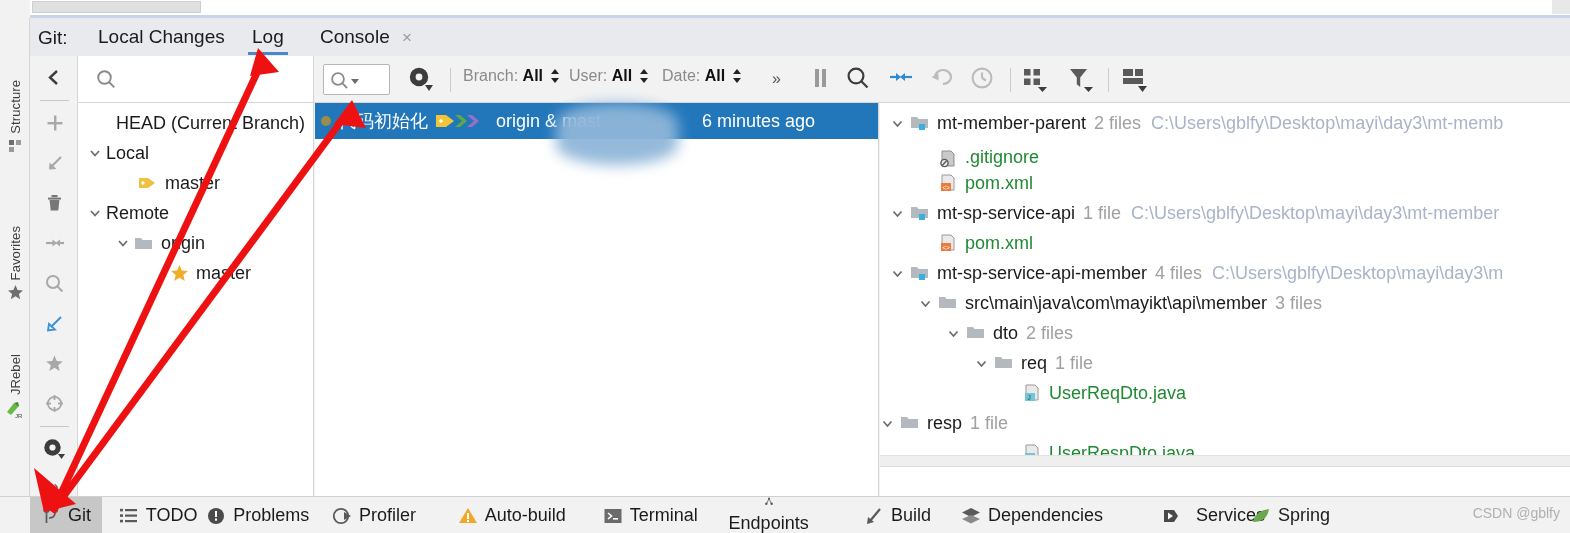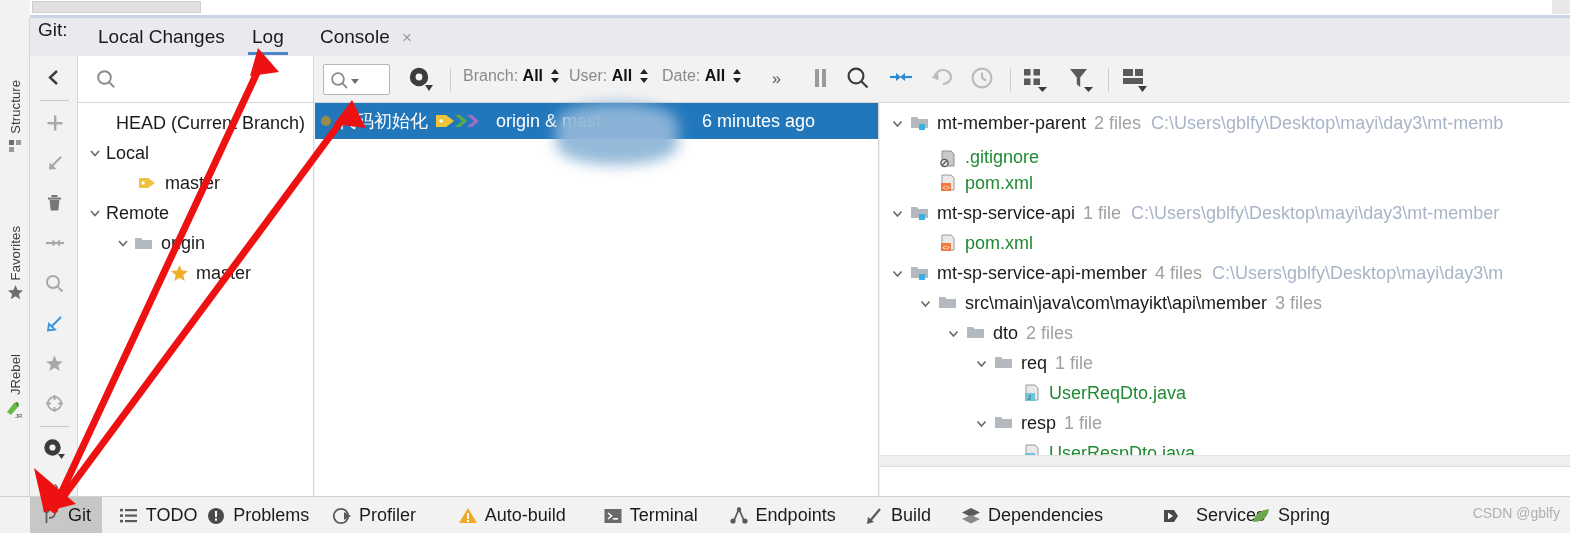--- a/index.html
+++ b/index.html
@@ -32,21 +32,21 @@
   
   .rail { position: absolute; left: 31px; top: 56px; width: 47px; height: 440px;
           background: #f2f2f2; border-right: 1px solid #d6d6d6; }
   .rail-btn { position: absolute; left: 0; width: 47px; height: 38px;
               display: flex; align-items: center; justify-content: center; }
   .rail-sep { position: absolute; left: 9px; width: 29px; height: 1px; background: #c8c8c8; }
 
   
   .tabbar { position: absolute; left: 30px; top: 18px; width: 1540px; height: 38px;
             background: #e8eaee; }
-  .tab-git-label { position: absolute; left: 8px; top: 1px; font-size: 19px; color: #1b1b1b; }
+  .tab-git-label { position: absolute; left: 8px; top: 9px; font-size: 19px; color: #1b1b1b; }
   .tab { position: absolute; top: 8px; font-size: 19px; color: #1b1b1b; cursor: default; }
   .tab.active::after { content: ""; position: absolute; left: -4px; right: -4px; bottom: -7px;
                        height: 3px; background: #4a86c8; }
   .tab-close { position: absolute; font-size: 17px; color: #9b9b9b; }
 
   
   .toolbar { position: absolute; left: 78px; top: 56px; width: 1492px; height: 47px;
              background: #f2f2f2; border-bottom: 1px solid #d6d6d6; }
   .search-left { position: absolute; left: 0px; top: 0px; width: 236px; height: 46px;
                  background: #ffffff; border-right: 1px solid #d6d6d6; }
@@ -515,21 +515,21 @@
         </div>
         <div class="frow" style="top: 275px; padding-left: 122px;">
           <span style="width: 15px; flex: 0 0 auto;"></span>
           <svg width="20" height="18" viewBox="0 0 20 18" style="margin: 0px 7px 0px 5px; flex: 0 0 auto;">
             <path d="M4 1 L13 1 L16 4 L16 16 L4 16 Z" fill="#e9e9e9" stroke="#9a9a9a"></path>
             <rect x="3" y="9" width="10" height="8" fill="#6fc6d8"></rect>
             <text x="5.6" y="15.6" font-size="6.6" fill="#2a4a55" font-family="Liberation Sans, sans-serif">J</text>
           </svg>
           <span class="f-name-file">UserReqDto.java</span>
         </div>
-        <div class="frow" style="top: 305px; padding-left: 94px;">
+        <div class="frow" style="top: 305px; ">
           <svg width="15" height="15" viewBox="0 0 15 15">
             <polyline points="3.5,5.5 7.5,10 11.5,5.5" fill="none" stroke="#6b6b6b" stroke-width="1.7"></polyline>
           </svg>
           <svg width="20" height="18" viewBox="0 0 20 18" style="margin: 0px 7px 0px 5px; flex: 0 0 auto;">
             <path d="M1 3 L7 3 L8.6 5 L18 5 L18 14 L1 14 Z" fill="#b4b9bf"></path>
           </svg>
           <span class="f-name-dir">resp</span>
           <span class="f-meta">1 file</span>
         </div>
         <div class="frow" style="top: 335px; padding-left: 122px;">
@@ -591,21 +591,21 @@
           <span>Auto-build</span>
         </div>
         <div class="sb-btn" style="left: 591.8px;">
           <svg width="20" height="20" viewBox="0 0 20 20">
             <rect x="1.5" y="3" width="17" height="14" fill="#6a6a6a"></rect>
             <polyline points="5,7 8.5,10 5,13" fill="none" stroke="#ffffff" stroke-width="1.6"></polyline>
             <rect x="10" y="12" width="5" height="1.6" fill="#ffffff"></rect>
           </svg>
           <span>Terminal</span>
         </div>
-        <div class="sb-btn" style="left: 717.6px;">
+        <div class="sb-btn" style="left: 717.6px; flex-direction: column;">
           <svg width="20" height="20" viewBox="0 0 20 20">
             <path d="M4 17 L10 3 L16 17" fill="none" stroke="#5a5a5a" stroke-width="1.8"></path>
             <circle cx="4" cy="15" r="2.6" fill="#5a5a5a"></circle>
             <circle cx="16" cy="15" r="2.6" fill="#5a5a5a"></circle>
             <circle cx="10" cy="3.5" r="2.2" fill="#5a5a5a"></circle>
           </svg>
           <span>Endpoints</span>
         </div>
         <div class="sb-btn" style="left: 853px;">
           <svg width="20" height="20" viewBox="0 0 20 20">

